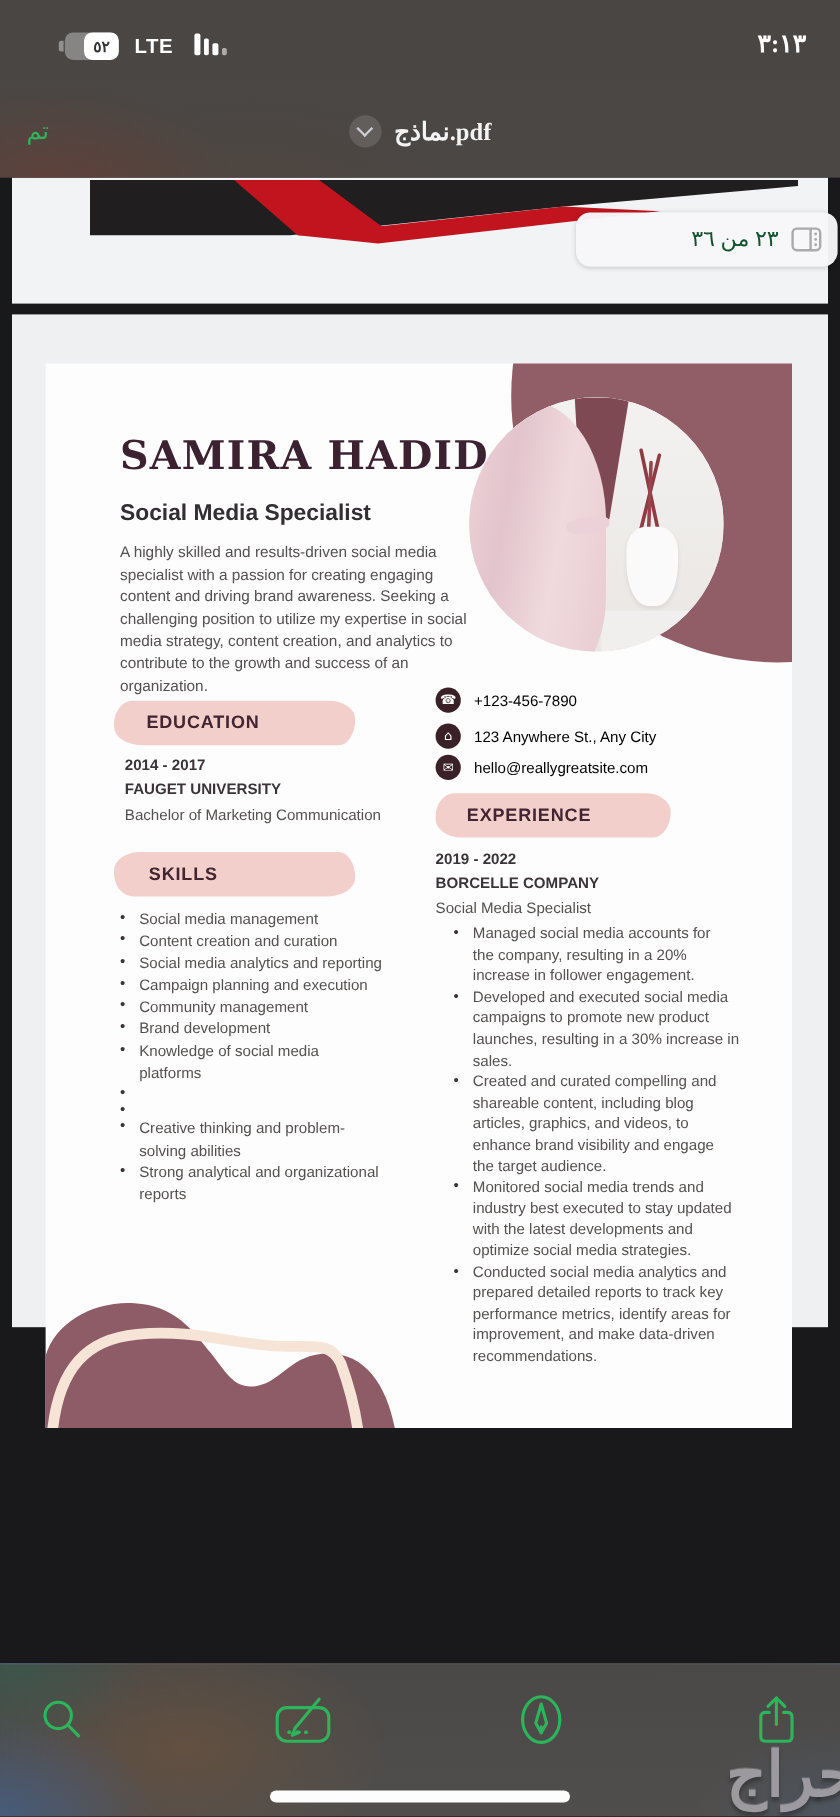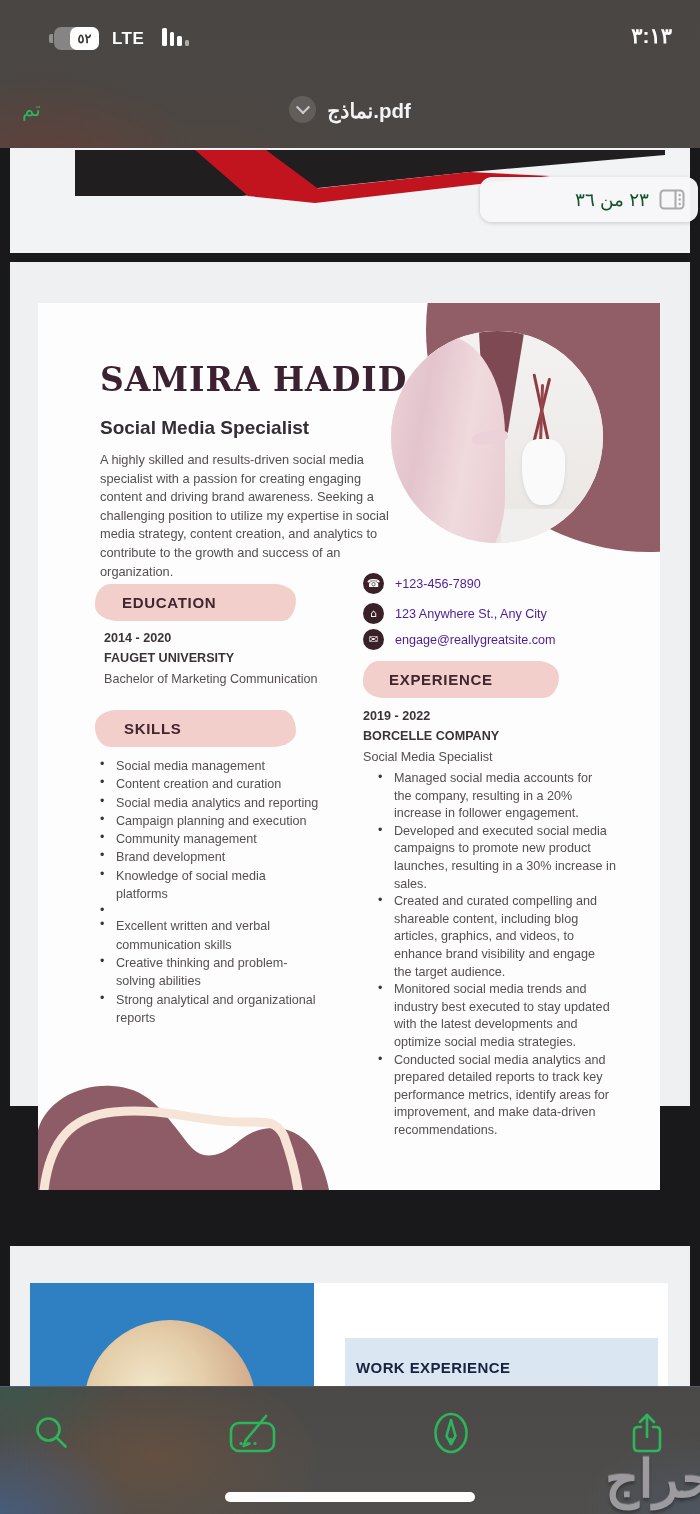--- a/index.html
+++ b/index.html
@@ -2,21 +2,21 @@
 <html><head>
 <meta charset="utf-8">
 <style>
   * { margin:0; padding:0; box-sizing:border-box; }
   html,body { background:#000; }
   #screen {
     position:relative; width:700px; height:1514px; margin:0 auto;
     background:#19191b; overflow:hidden;
     font-family:"Liberation Sans", sans-serif;
   }
-  .ar { font-family:Liberation Sans, sans-serif; }
+  .ar { font-family:Liberation Serif, serif; }
 
   
   .topbar {
     position:absolute; left:0; top:0; width:700px; height:148px;
     background:
       radial-gradient(220px 120px at 6% 105%, rgba(128,56,44,.40), transparent 70%),
       radial-gradient(260px 140px at 30% 120%, rgba(96,66,52,.28), transparent 70%),
       linear-gradient(#494643,#4a4744);
     z-index:40;
   }
@@ -106,21 +106,21 @@
   ul.blist .dot { width:16px; flex:none; color:#3a3438; font-size:12.5px; }
   .skills-list { left:62px; top:454px; width:250px; }
   .skills-list .txt { font-size:12.6px; line-height:18.3px; color:#55504f; white-space:pre-line; }
   .exp-list { left:340px; top:467px; width:282px; }
   .exp-list .txt { font-size:12.6px; line-height:17.6px; color:#55504f; white-space:pre-line; }
 
   .c-row { position:absolute; left:325px; display:flex; align-items:center; gap:11px; }
   .c-icon { width:21px; height:21px; border-radius:50%; background:#3a2128; color:#fff;
     font-size:11px; line-height:21px; text-align:center; flex:none;
     font-family:"DejaVu Sans", sans-serif; }
-  .c-text { font-size:12.6px; color:#4c1d95; }
+  .c-text { font-size:12.6px; color:#000000; }
 
   .exp-years { position:absolute; left:325px; top:406px; }
   .exp-co { position:absolute; left:325px; top:426px; }
   .exp-role { position:absolute; left:325px; top:447px; font-size:12.6px; color:#55504f; }
 
   .blob-bottom { position:absolute; left:0; bottom:0; }
 
   
   .card24 { position:absolute; left:20px; top:37px; width:638px; bottom:0; background:#fff; }
   .blue-panel { position:absolute; left:0; top:0; width:284px; bottom:0; background:#2e80c3; }
@@ -184,21 +184,21 @@
       <h2 class="r-job">Social Media Specialist</h2>
       <p class="r-summary">A highly skilled and results-driven social media
 specialist with a passion for creating engaging
 content and driving brand awareness. Seeking a
 challenging position to utilize my expertise in social
 media strategy, content creation, and analytics to
 contribute to the growth and success of an
 organization.</p>
 
       <div class="pill pill-edu">EDUCATION</div>
-      <div class="b1 edu-years">2014 - 2020</div>
+      <div class="b1 edu-years">2014 - 2017</div>
       <div class="b1 edu-school">FAUGET UNIVERSITY</div>
       <div class="edu-degree">Bachelor of Marketing Communication</div>
 
       <div class="pill pill-skills">SKILLS</div>
       <ul class="blist skills-list">
 
           <li>
             <span class="dot">•</span>
             <span class="txt">Social media management</span>
           </li>
@@ -233,22 +233,20 @@
             <span class="txt">Knowledge of social media
 platforms</span>
           </li>
 
           <li>
             <span class="dot">•</span>
           </li>
 
           <li>
             <span class="dot">•</span>
-            <span class="txt">Excellent written and verbal
-communication skills</span>
           </li>
 
           <li>
             <span class="dot">•</span>
             <span class="txt">Creative thinking and problem-
 solving abilities</span>
           </li>
 
           <li>
             <span class="dot">•</span>
@@ -260,21 +258,21 @@
       <div class="c-row" style="top:270px">
         <span class="c-icon">☎</span>
         <span class="c-text">+123-456-7890</span>
       </div>
       <div class="c-row" style="top:300px">
         <span class="c-icon">⌂</span>
         <span class="c-text">123 Anywhere St., Any City</span>
       </div>
       <div class="c-row" style="top:326px">
         <span class="c-icon">✉</span>
-        <span class="c-text">engage@reallygreatsite.com</span>
+        <span class="c-text">hello@reallygreatsite.com</span>
       </div>
 
       <div class="pill pill-exp">EXPERIENCE</div>
       <div class="b1 exp-years">2019 - 2022</div>
       <div class="b1 exp-co">BORCELLE COMPANY</div>
       <div class="exp-role">Social Media Specialist</div>
       <ul class="blist exp-list">
 
           <li>
             <span class="dot">•</span>
@@ -318,30 +316,20 @@
           </li>
         </ul>
 
       <svg class="blob-bottom" width="320" height="112">
         <path d="M0,112 L0,52 C8,24 40,6 74,8 C108,10 122,30 138,50 C152,68 158,80 176,77 C198,73 204,50 236,50 C266,50 284,76 291,112 Z" fill="#8d5c66"></path>
         <path d="M6,112 C12,62 34,38 76,34 C126,29 160,44 202,44 C228,44 238,42 246,58 C254,80 258,98 260,112" stroke="#f6e4d7" stroke-width="9" fill="none" stroke-linecap="round"></path>
       </svg>
     </div>
   </section>
 
-  <section class="page page24">
-    <div class="card24">
-      <div class="blue-panel">
-        <div class="photo24"></div>
-      </div>
-      <div class="band24">
-        <span>WORK EXPERIENCE</span>
-      </div>
-    </div>
-  </section>
 
   <div class="page-pill">
     <svg width="26" height="21">
       <rect x="1.5" y="1.5" width="23" height="18" rx="3.5" stroke="#a9a9ae" stroke-width="2" fill="none"></rect>
       <line x1="16.5" y1="1.5" x2="16.5" y2="19.5" stroke="#a9a9ae" stroke-width="2"></line>
       <circle cx="20.7" cy="6" r="1.2" fill="#a9a9ae"></circle>
       <circle cx="20.7" cy="10.5" r="1.2" fill="#a9a9ae"></circle>
       <circle cx="20.7" cy="15" r="1.2" fill="#a9a9ae"></circle>
     </svg>
     <span class="page-pill-label ar" dir="rtl">٢٣ من ٣٦</span>

